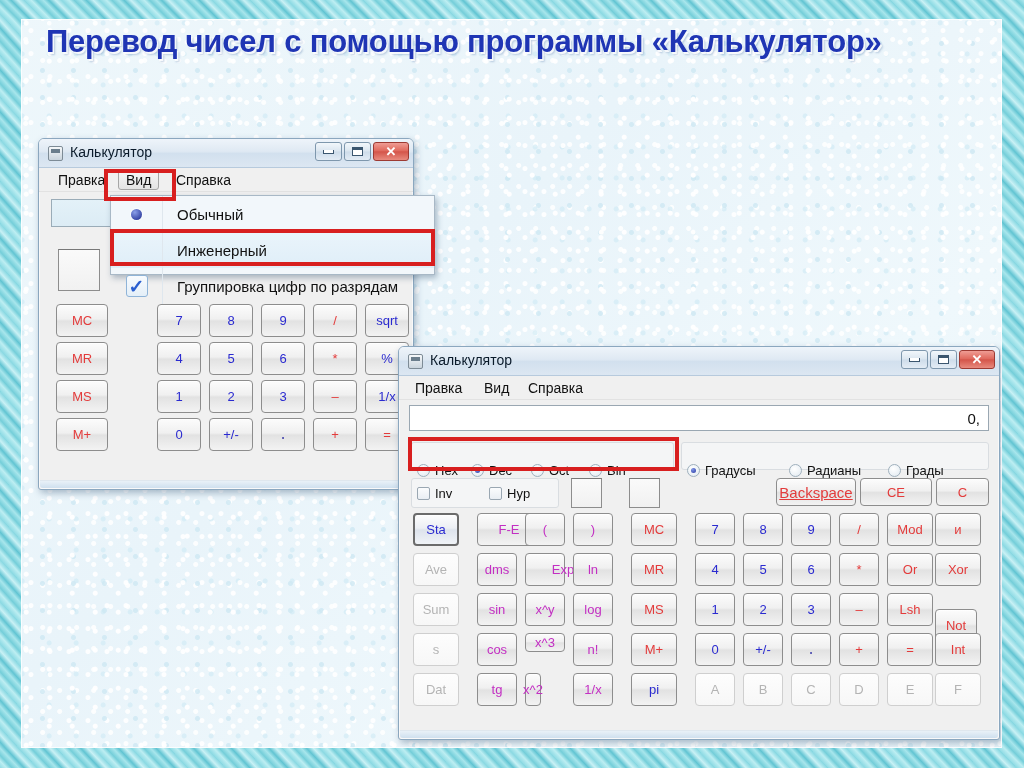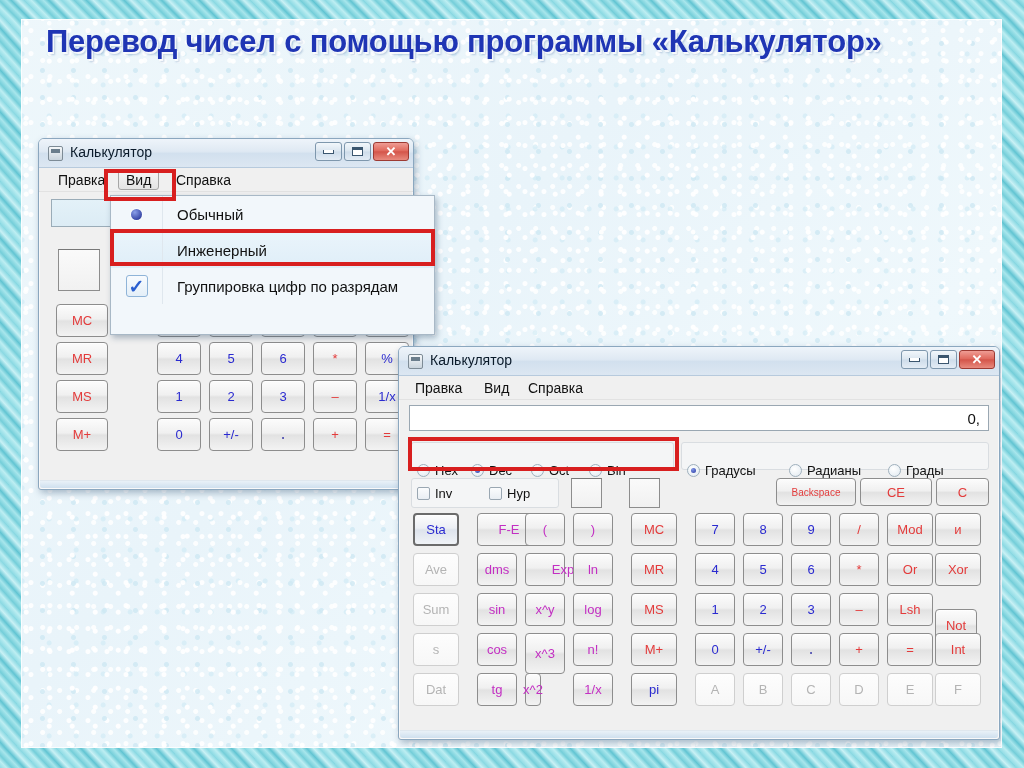--- a/index.html
+++ b/index.html
@@ -298,21 +298,21 @@
         <span>+</span>
       </div>
       <div class="key op" style="position: absolute; left: 326px; top: 279px; width: 44px; height: 33px;">
         <span>=</span>
       </div>
     </div>
 
   <div class="statusstrip"></div>
 </div>
 
-<div class="dropdown" style="left:110px; top:195px; width:325px; height:140px;">
+<div class="dropdown" style="left:110px; top:195px; width:325px; height:80px;">
   <div class="ditem">
     <span class="gut">
       <span class="radio-dot"></span>
     </span>
     <span class="dlabel">Обычный</span>
   </div>
   <div class="ditem hi">
     <span class="gut"></span>
     <span class="dlabel">Инженерный</span>
   </div>
@@ -394,21 +394,21 @@
       <div class="cb-row" style="left: 18px; top: 139px;">
         <span class="cb"></span>
         <span>Inv</span>
       </div>
       <div class="cb-row" style="left: 90px; top: 139px;">
         <span class="cb"></span>
         <span>Hyp</span>
       </div>
       <div class="smallbox" style="left: 172px; top: 131px; width: 31px; height: 30px;"></div>
       <div class="smallbox" style="left: 230px; top: 131px; width: 31px; height: 30px;"></div>
-      <div class="key op" style="position: absolute; left: 377px; top: 131px; width: 80px; height: 28px; font-size: 10px;">
+      <div class="key op" style="position: absolute; left: 377px; top: 131px; width: 80px; height: 28px; font-size: 15px; text-decoration: underline;">
         <span>Backspace</span>
       </div>
       <div class="key op" style="position: absolute; left: 461px; top: 131px; width: 72px; height: 28px; font-size: 13px;">
         <span>CE</span>
       </div>
       <div class="key op" style="position: absolute; left: 537px; top: 131px; width: 53px; height: 28px; font-size: 13px;">
         <span>C</span>
       </div>
       <div class="key sel" style="position: absolute; left: 14px; top: 166px; width: 46px; height: 33px;">
         <span>Sta</span>
@@ -448,21 +448,21 @@
       </div>
       <div class="key sci" style="position: absolute; left: 126px; top: 246px; width: 40px; height: 33px;">
         <span>x^y</span>
       </div>
       <div class="key sci" style="position: absolute; left: 174px; top: 246px; width: 40px; height: 33px;">
         <span>log</span>
       </div>
       <div class="key sci" style="position: absolute; left: 78px; top: 286px; width: 40px; height: 33px;">
         <span>cos</span>
       </div>
-      <div class="key sci" style="position: absolute; left: 126px; top: 286px; width: 40px; height: 41px;">
+      <div class="key sci" style="position: absolute; left: 126px; top: 286px; width: 40px; height: 19px;">
         <span>x^3</span>
       </div>
       <div class="key sci" style="position: absolute; left: 174px; top: 286px; width: 40px; height: 33px;">
         <span>n!</span>
       </div>
       <div class="key sci" style="position: absolute; left: 78px; top: 326px; width: 40px; height: 33px;">
         <span>tg</span>
       </div>
       <div class="key sci" style="position: absolute; left: 126px; top: 326px; width: 16px; height: 33px;">
         <span>x^2</span>

